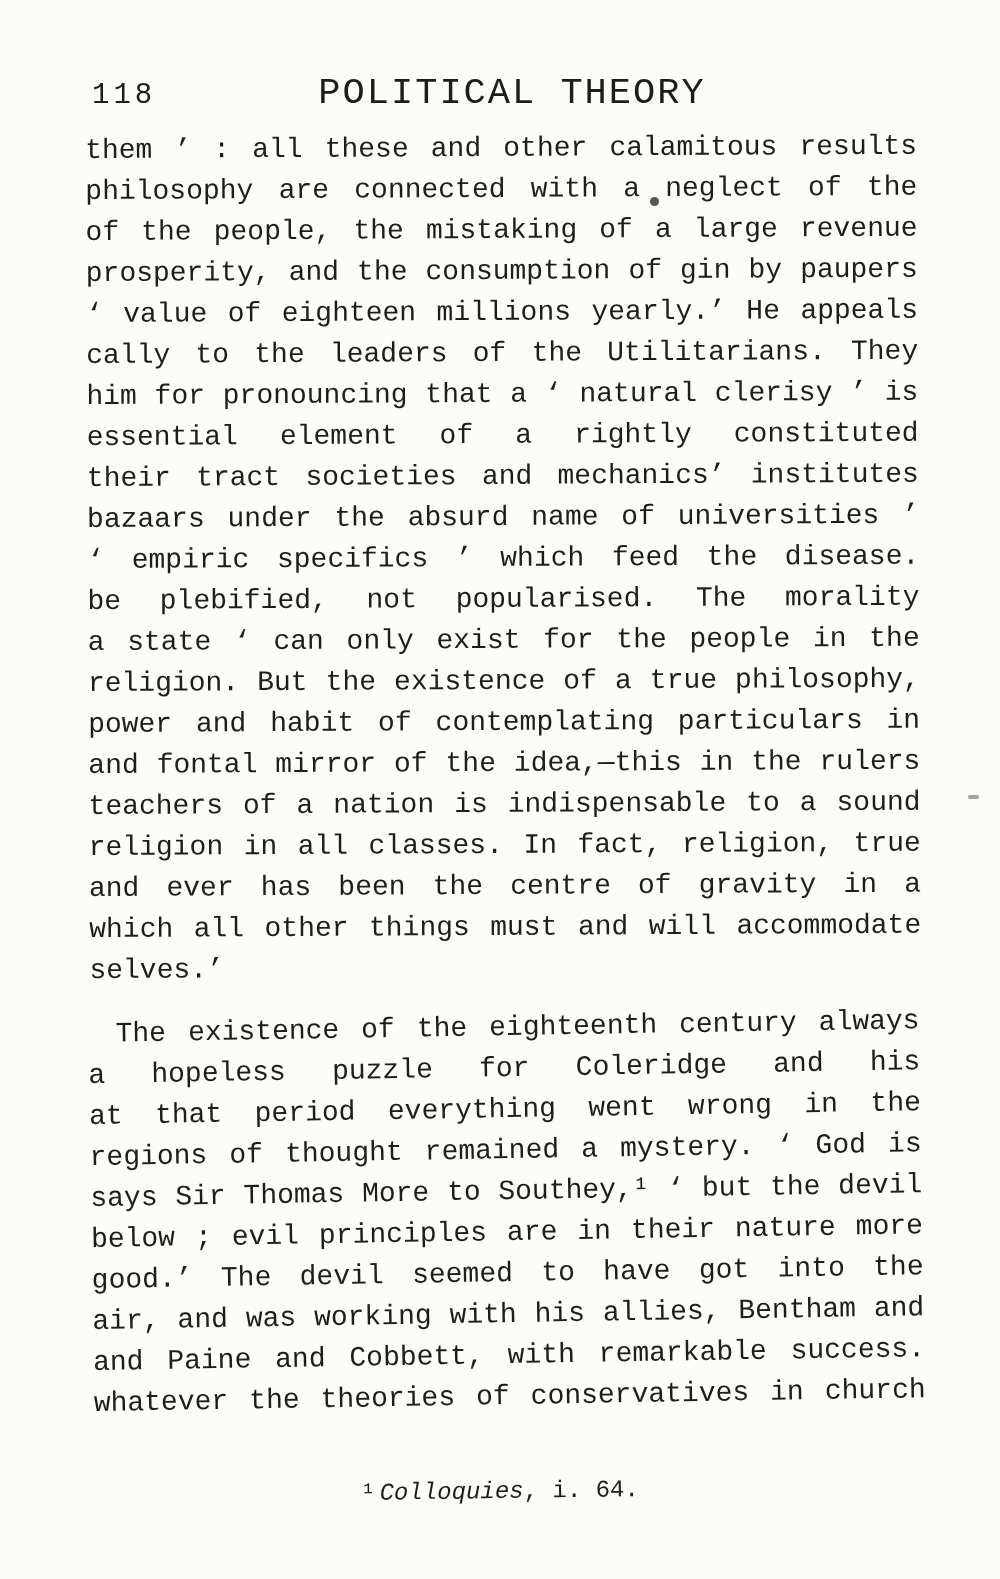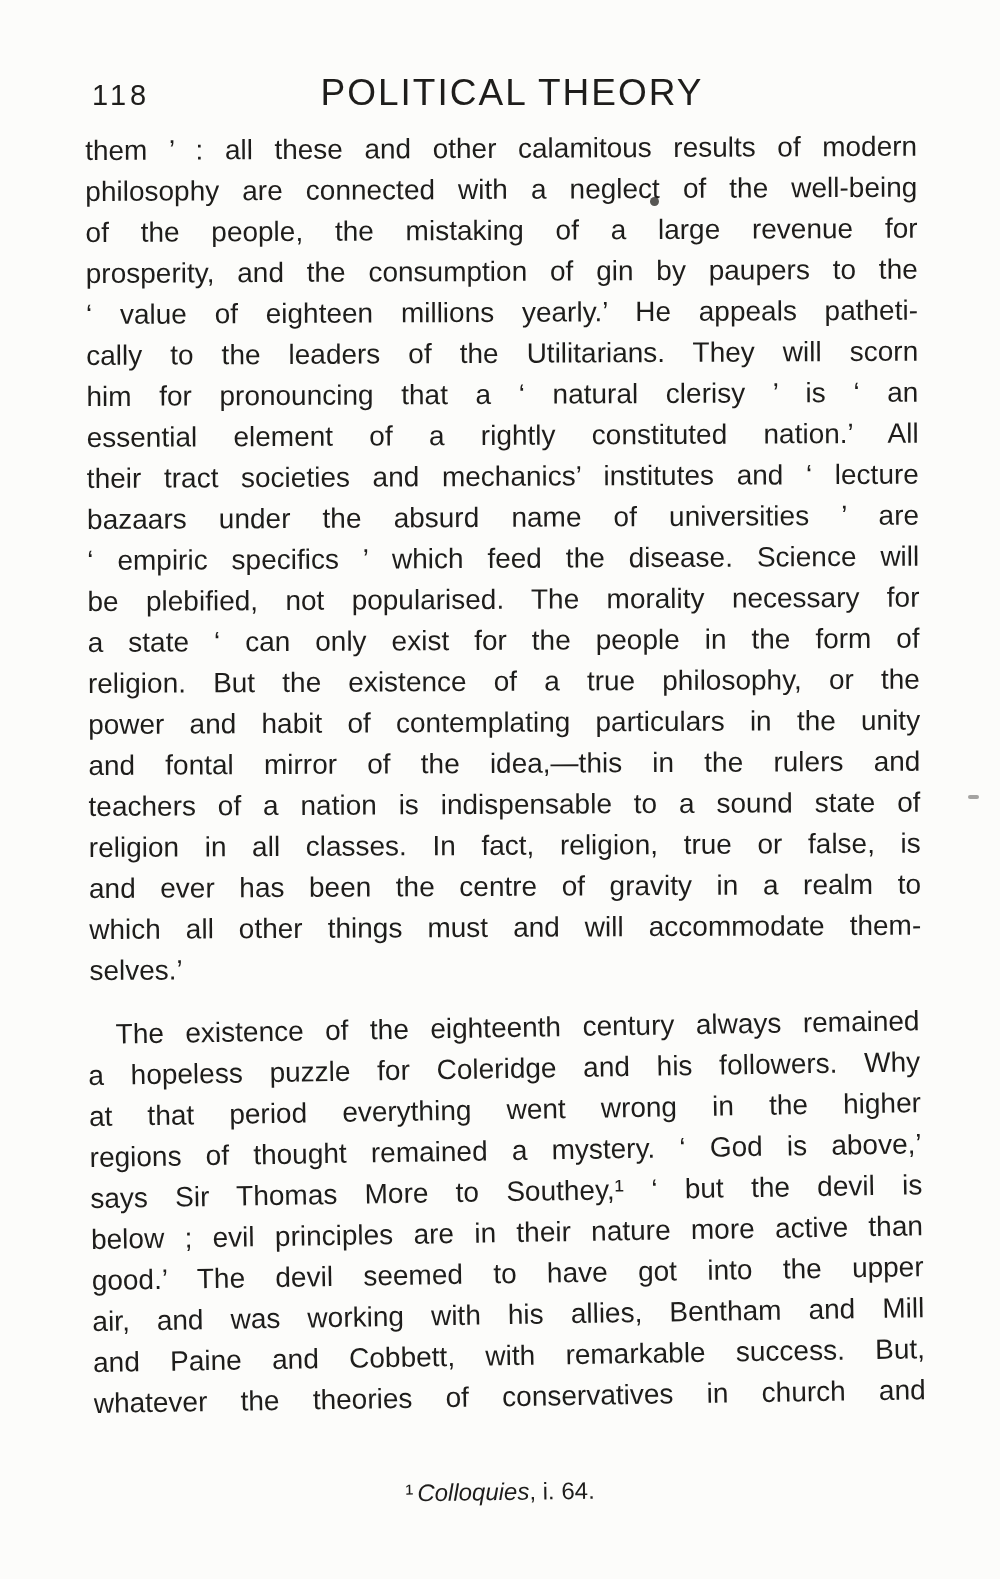--- a/index.html
+++ b/index.html
@@ -6,21 +6,21 @@
     margin: 0;
     padding: 0;
     background: #e9e9e6;
   }
   .page {
     position: relative;
     width: 1000px;
     height: 1579px;
     background: #fcfcfa;
     overflow: hidden;
-    font-family: Liberation Sans, sans-serif;
+    font-family: Liberation Mono, monospace;
     color: #1e1d1b;
   }
   .running-head {
     position: absolute;
     top: 72px;
     left: 0;
     width: 100%;
     height: 46px;
   }
   .page-number {

